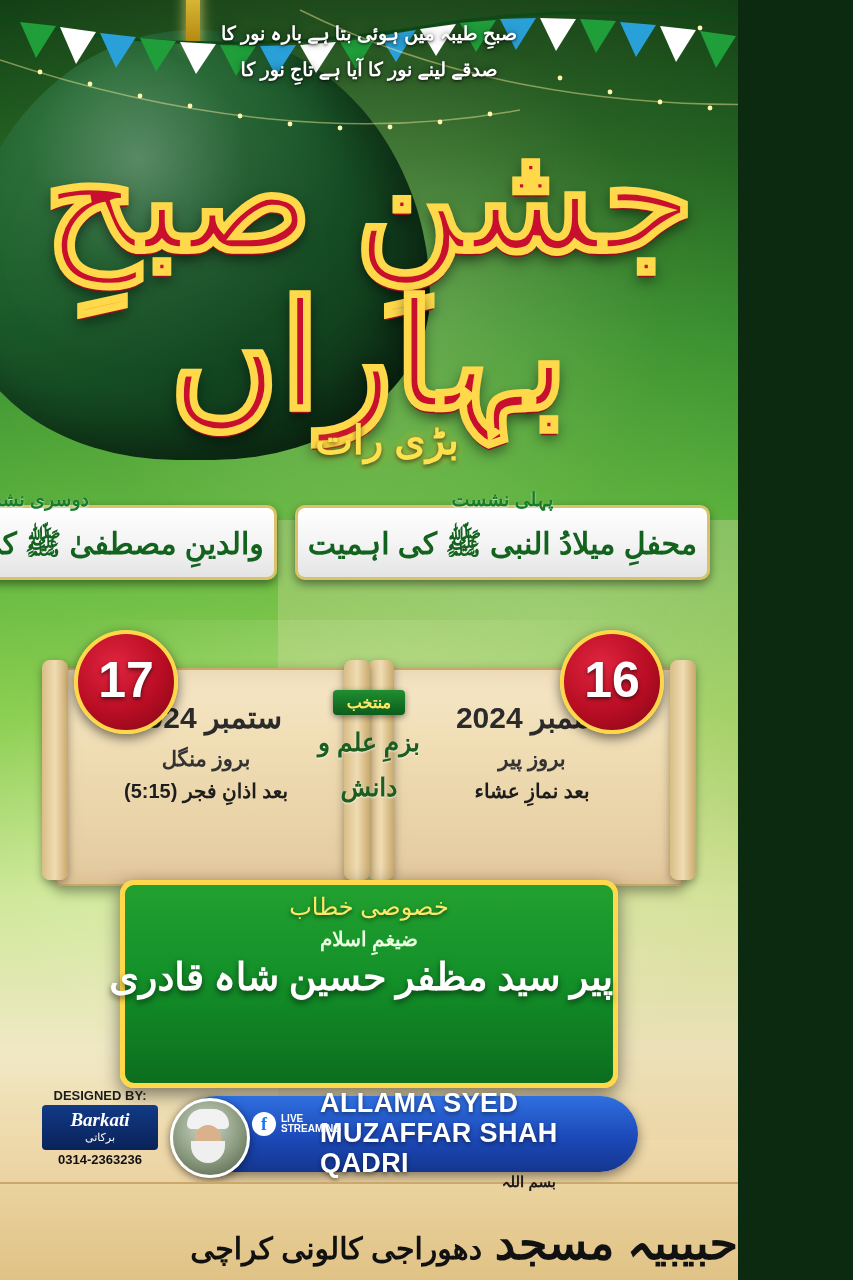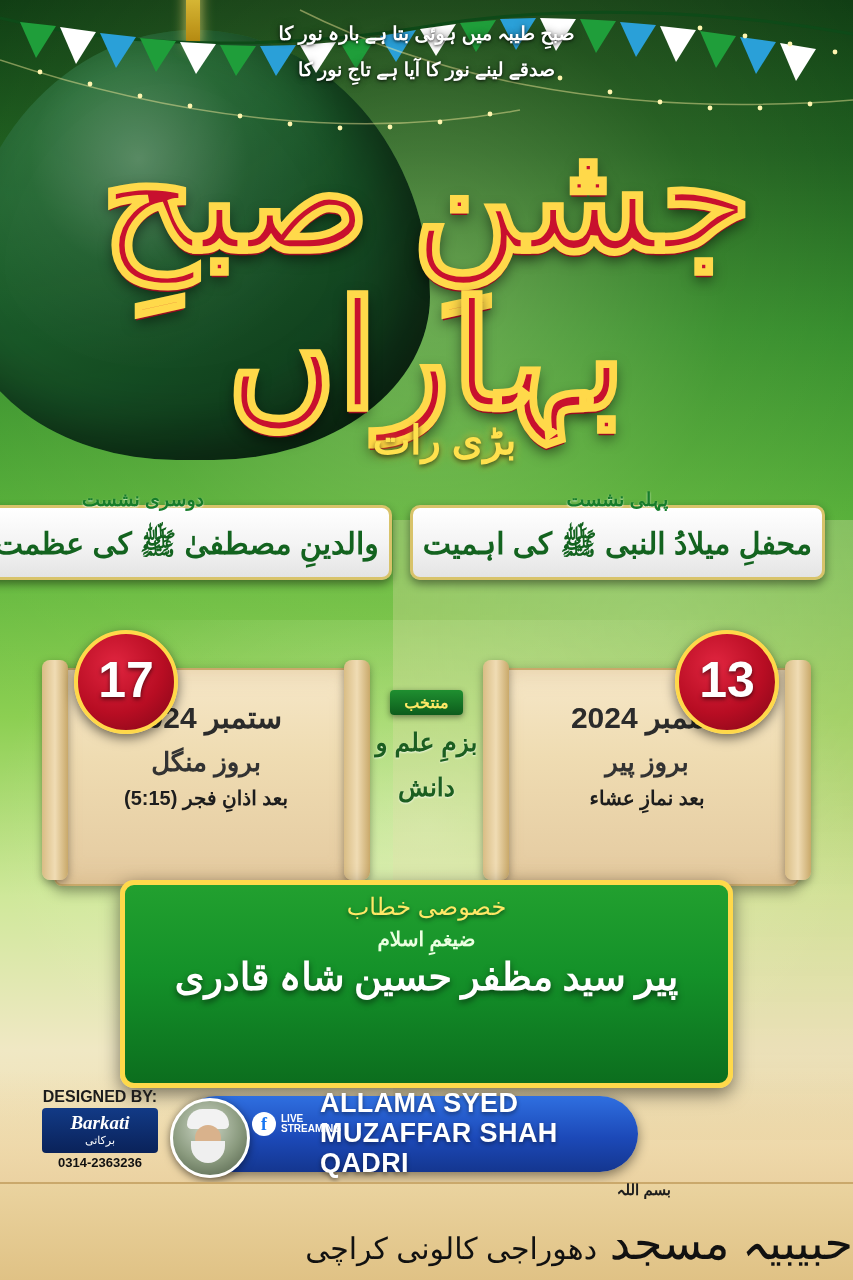--- a/index.html
+++ b/index.html
@@ -5,21 +5,21 @@
   html, body {
     margin: 0;
     padding: 0;
     background: #0b2a10;
   }
   body {
     font-family: "Liberation Sans", sans-serif;
   }
   .poster {
     position: relative;
-    width: 853px;
+    width: 738px;
     height: 1280px;
     overflow: hidden;
     background:
       radial-gradient(circle at 50% 24%, rgba(255,255,180,0.30) 0%, rgba(255,255,150,0.08) 28%, rgba(0,0,0,0) 55%),
       linear-gradient(180deg, #0d3b12 0%, #185a1c 12%, #2f8a2a 26%, #58b23a 42%, #8ccf52 56%, #cfe89a 70%, #f0e8c4 82%, #efdcae 92%, #e9d09a 100%);
   }
 
   
   .bg-dome {
     position: absolute;
@@ -239,21 +239,21 @@
   .badge-left { left: 18px; }
 
   .scroll-line1 {
     font-size: 30px;
     font-weight: bold;
     color: #2b2b2b;
     white-space: nowrap;
     margin-top: 16px;
   }
   .scroll-line2 {
-    font-size: 26px;
+    font-size: 21px;
     font-weight: bold;
     color: #333;
     margin-top: 12px;
     white-space: nowrap;
   }
   .scroll-line3 {
     font-size: 20px;
     font-weight: bold;
     color: #1d1d1d;
     margin-top: 8px;
@@ -328,21 +328,21 @@
 
   
   .designer {
     position: absolute;
     left: 42px;
     top: 1088px;
     width: 116px;
     text-align: center;
   }
   .designer-label {
-    font-size: 16px;
+    font-size: 13px;
     font-weight: bold;
     color: #1c1c1c;
   }
   .designer-logo {
     margin-top: 2px;
     background: linear-gradient(180deg, #123a86, #0a2259);
     color: #fff;
     border-radius: 4px;
     padding: 4px 2px 6px;
   }
@@ -458,24 +458,25 @@
     position: absolute;
     right: 182px;
     top: -34px;
     font-size: 15px;
     font-weight: bold;
     color: #1d1d1d;
     line-height: 1.05;
   }
   .venue-text {
     font-size: 46px;
-    font-weight: normal;
+    font-weight: bold;
     color: #111111;
     white-space: nowrap;
     letter-spacing: 0.5px;
+    margin-top: 8px;
   }
   .venue-text .small {
     font-size: 30px;
   }
 </style>
 </head>
 <body>
 
 <div class="poster">
 
@@ -554,21 +555,21 @@
     </div>
     <div class="session">
       <div class="session-tag">دوسری نشست</div>
       <div class="session-text">والدینِ مصطفیٰ ﷺ کی عظمت و شان</div>
     </div>
   </div>
 
   <div class="scrolls">
 
     <div class="scroll scroll-right">
-      <div class="date-badge badge-right">13</div>
+      <div class="date-badge badge-right">16</div>
       <div class="scroll-line1">ستمبر 2024</div>
       <div class="scroll-line2">بروز پیر</div>
       <div class="scroll-line3">بعد نمازِ عشاء</div>
     </div>
 
     <div class="scroll scroll-left">
       <div class="date-badge badge-left">17</div>
       <div class="scroll-line1">ستمبر 2024</div>
       <div class="scroll-line2">بروز منگل</div>
       <div class="scroll-line3">بعد اذانِ فجر (5:15)</div>

